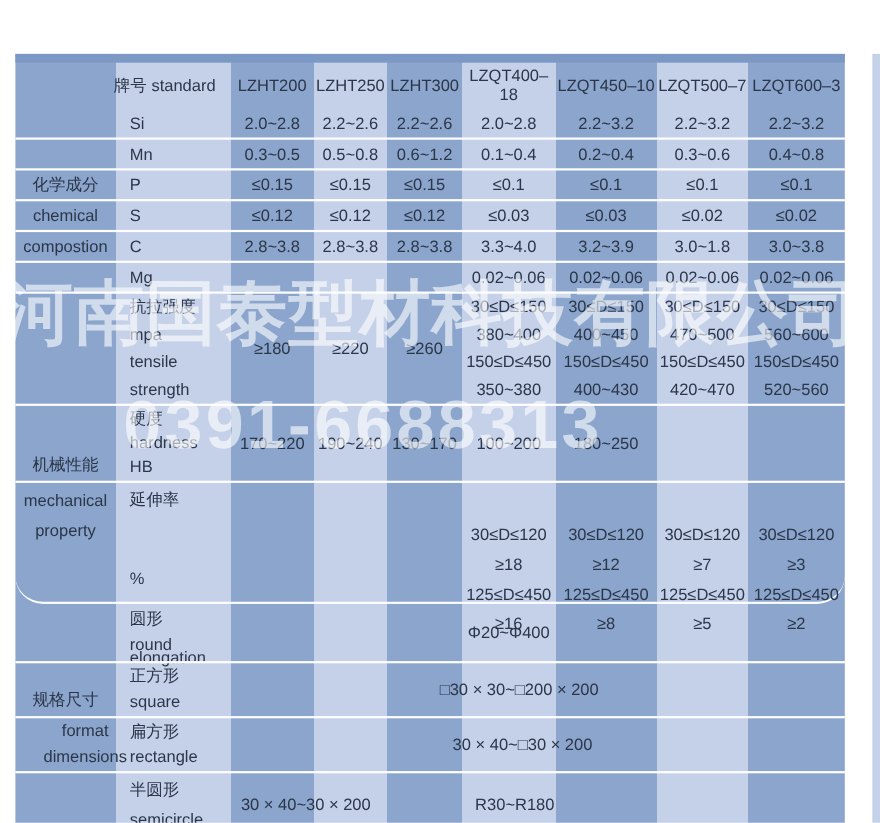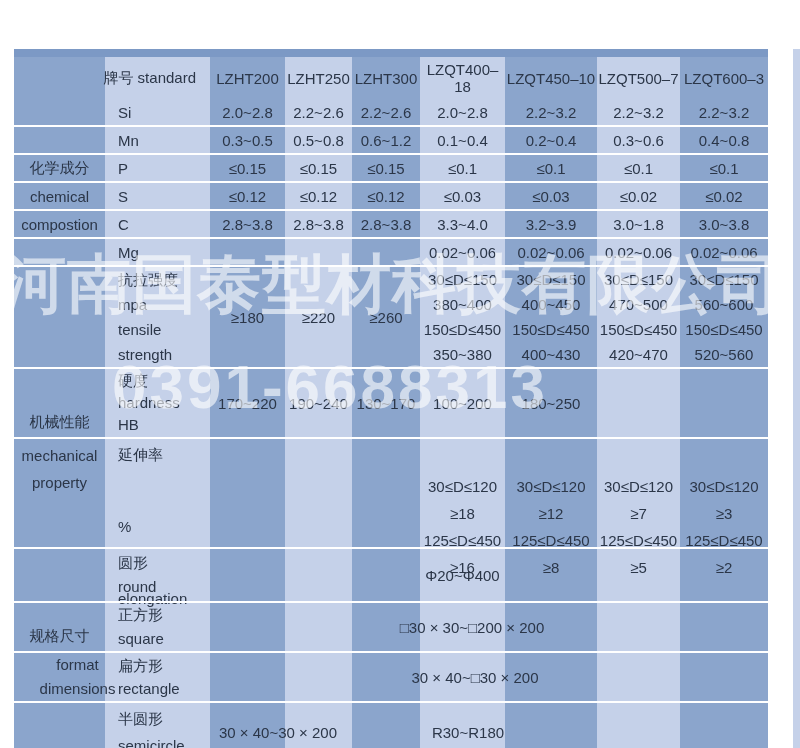--- a/index.html
+++ b/index.html
@@ -28,21 +28,21 @@
     display:grid;position:relative;
     grid-template-columns:91px 105px 75px 67px 68px 85px 92px 83px 88px;
     border-bottom:2px solid #ffffff;
   }
   .row.r-header{border-bottom:0;}
   .row.r-semi{border-bottom:0;}
   .r-header{height:42px;}
   .r-chem{height:26px;}
   .r-tensile{height:100px;}
   .r-hardness{height:68px;}
-  .r-elong{height:108px;}
+  .r-elong{height:108px;border-radius:25px;}
   .r-round{height:52px;}
   .r-square{height:48px;}
   .r-rect{height:48px;}
   .r-semi{height:58px;}
 
   .cell{
     display:flex;align-items:center;justify-content:center;
     font-size:15px;color:#2B3648;text-align:center;overflow:visible;
   }
   .hdr-label{grid-column:1 / 3;justify-content:flex-end;padding-right:14px;}

